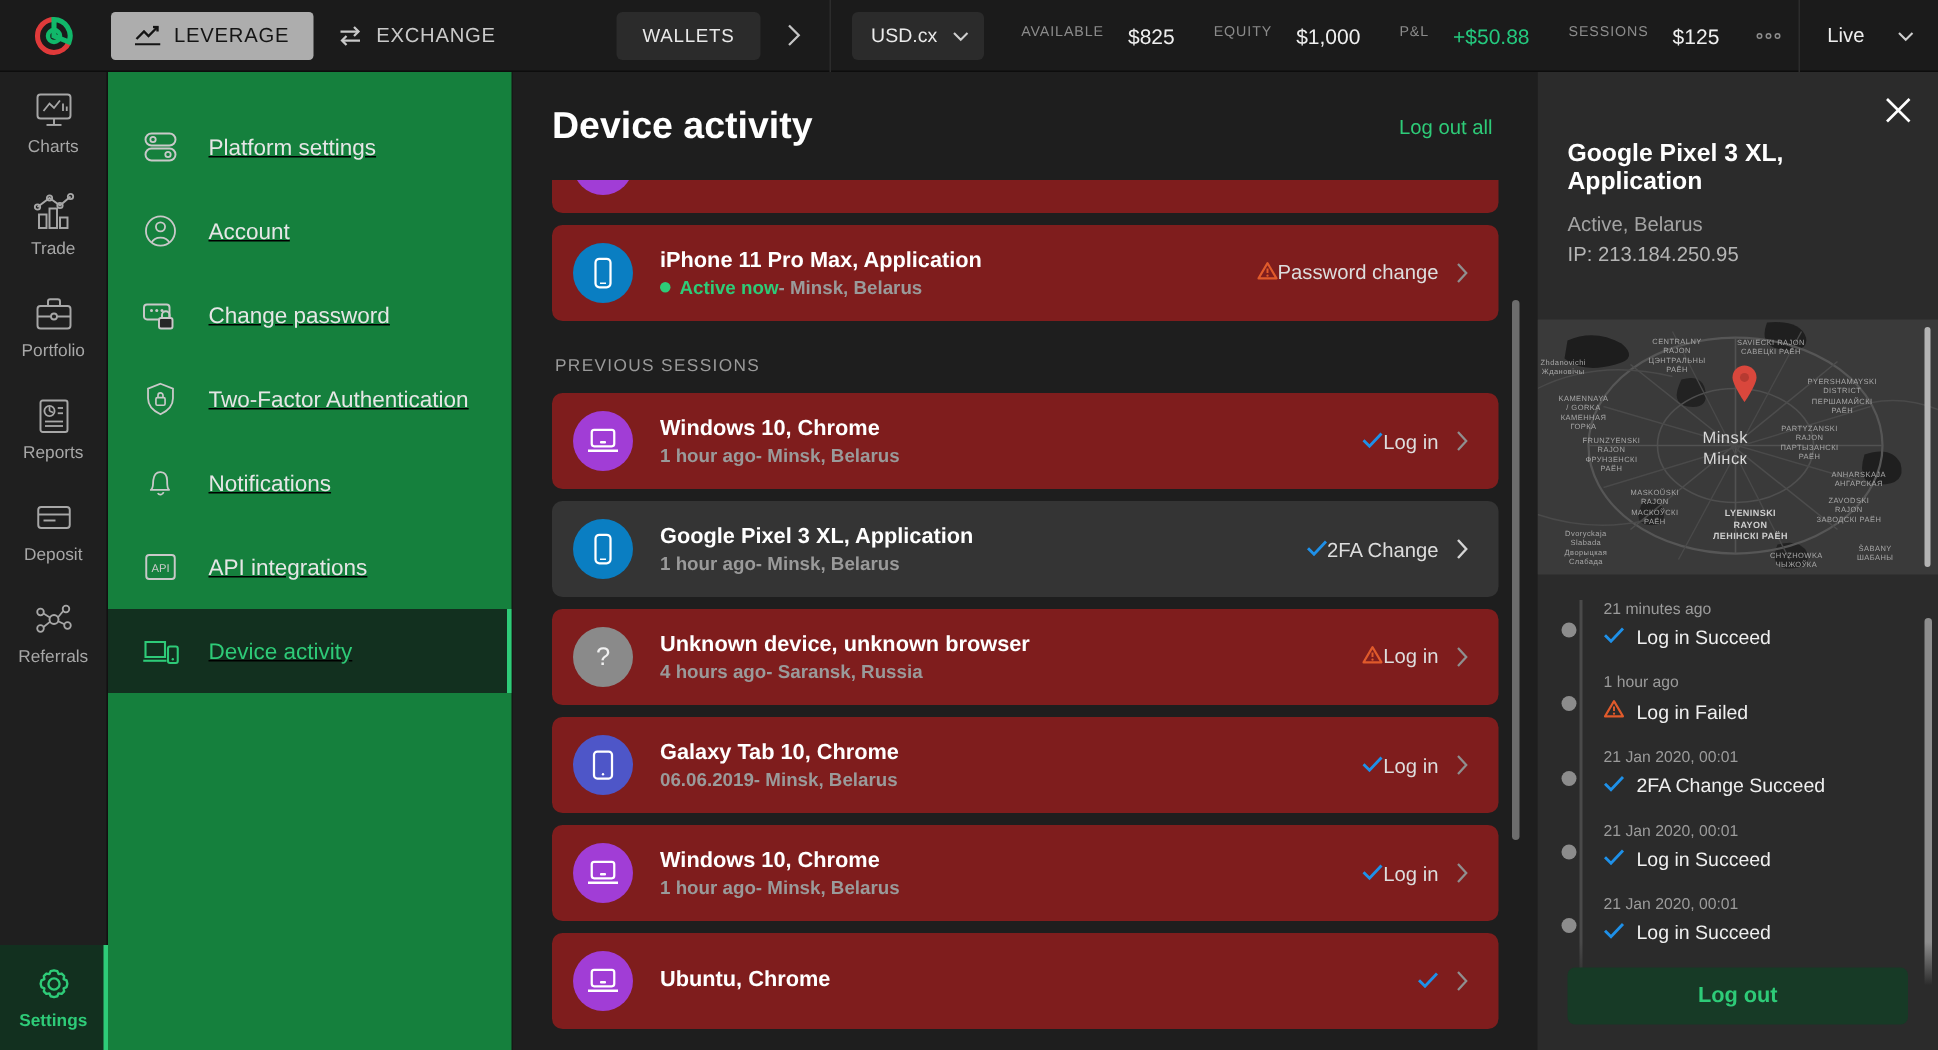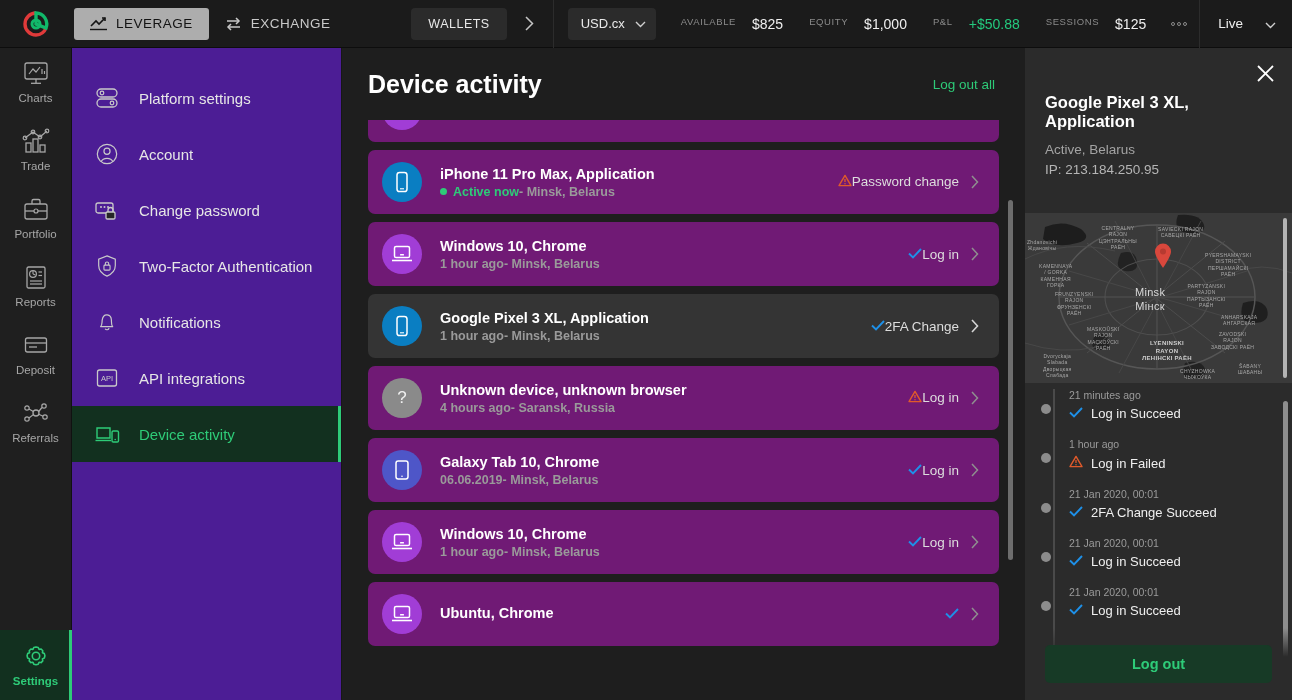--- a/index.html
+++ b/index.html
@@ -81,22 +81,23 @@
     font-weight: bold;
   }
   .rail-item.settings::after {
     content: ""; position: absolute; right: 0; top: 0; width: 3px; height: 100%;
     background: #2ecb78;
   }
 
   
   .menu {
     position: absolute; top: 48px; left: 72px; width: 270px; height: 652px;
-    background: #4c1d95; border-right: 1px solid #171717;
+    background: #15803d; border-right: 1px solid #171717;
     padding-top: 22px;
+    text-decoration: underline;
   }
   .menu-item {
     height: 56px; display: flex; align-items: center; gap: 19px;
     padding-left: 22px; color: #e6e6e6; font-size: 15px; position: relative;
   }
   .menu-item .m-ico { width: 26px; display: flex; align-items: center; justify-content: center; }
   .menu-item.active { background: #12301f; color: #2ecb78; }
   .menu-item.active::after {
     content: ""; position: absolute; right: 0; top: 0; width: 3px; height: 100%;
     background: #2ecb78;
@@ -114,21 +115,21 @@
   .page-title { font-size: 25px; font-weight: bold; color: #fff; }
   .logout-all { font-size: 13.5px; color: #2ecb78; }
 
   .list-scroll {
     position: absolute; top: 72px; left: 0; width: 683px; height: 580px;
     overflow: hidden;
   }
   .list-inner { padding: 0 26px 0 26px; position: relative; }
 
   .session {
-    height: 64px; background: #701a75; border-radius: 7px;
+    height: 64px; background: #7f1d1d; border-radius: 7px;
     display: flex; align-items: center; padding: 0 14px 0 14px;
     margin-bottom: 8px; position: relative;
   }
   .session.selected { background: #343434; }
   .avatar {
     width: 40px; height: 40px; border-radius: 50%;
     display: flex; align-items: center; justify-content: center; flex: 0 0 auto;
   }
   .s-body { margin-left: 18px; flex: 1; min-width: 0; }
   .s-name { font-size: 14.5px; color: #fff; font-weight: bold; margin-bottom: 3px; }
@@ -169,21 +170,21 @@
     background: #3a3a3a; overflow: hidden;
   }
   .map svg { position: absolute; top: 0; left: 0; }
   .map-label { position: absolute; color: #a8a8a8; font-size: 5px; letter-spacing: .3px; text-align: center; line-height: 1.25; }
   .map-label.big { font-size: 11px; color: #d8d8d8; }
   .map-label.mid { font-size: 6px; color: #cfcfcf; font-weight: bold; }
   .map-pin { position: absolute; left: 129px; top: 30px; }
   .map-sb { position: absolute; right: 5px; top: 5px; width: 4px; height: 160px; background: #b4b4b4; border-radius: 2px; }
 
   .timeline {
-    position: absolute; top: 341px; left: 0; width: 267px; height: 292px;
+    position: absolute; top: 352px; left: 0; width: 267px; height: 292px;
     padding: 0 26px 0 22px; overflow: hidden;
   }
   .tl-line { position: absolute; left: 28px; top: 0; width: 2px; height: 292px; background: #4a4a4a; }
   .tl-item { position: relative; padding-left: 22px; margin-bottom: 17px; }
   .tl-bullet {
     position: absolute; left: -6px; top: 15px; width: 10px; height: 10px;
     border-radius: 50%; background: #8c8c8c;
   }
   .tl-time { font-size: 10.5px; color: #9b9b9b; margin-bottom: 5px; }
   .tl-event { font-size: 13px; color: #efefef; display: flex; align-items: center; gap: 8px; }
@@ -510,20 +511,21 @@
           </span>
           <span>Password change</span>
         </div>
         <div class="s-chev">
           <svg width="8" height="14" viewBox="0 0 8 14">
               <polyline points="1,1 6.5,7 1,13" fill="none" stroke="#8f8f8f" stroke-width="1.5"></polyline>
             </svg>
         </div>
       </div>
 
+      <div class="group-label">PREVIOUS SESSIONS</div>
 
       <div class="session">
         <div class="avatar" style="background:#a13dd6">
           <svg width="22" height="20" viewBox="0 0 22 20">
               <rect x="3.5" y="2.5" width="15" height="11" rx="1.6" fill="none" stroke="#fff" stroke-width="1.5"></rect>
               <rect x="9" y="10" width="4" height="1.6" rx=".6" fill="#fff"></rect>
               <path d="M1 16.5 h20" stroke="#fff" stroke-width="1.6"></path>
             </svg>
         </div>
         <div class="s-body">

